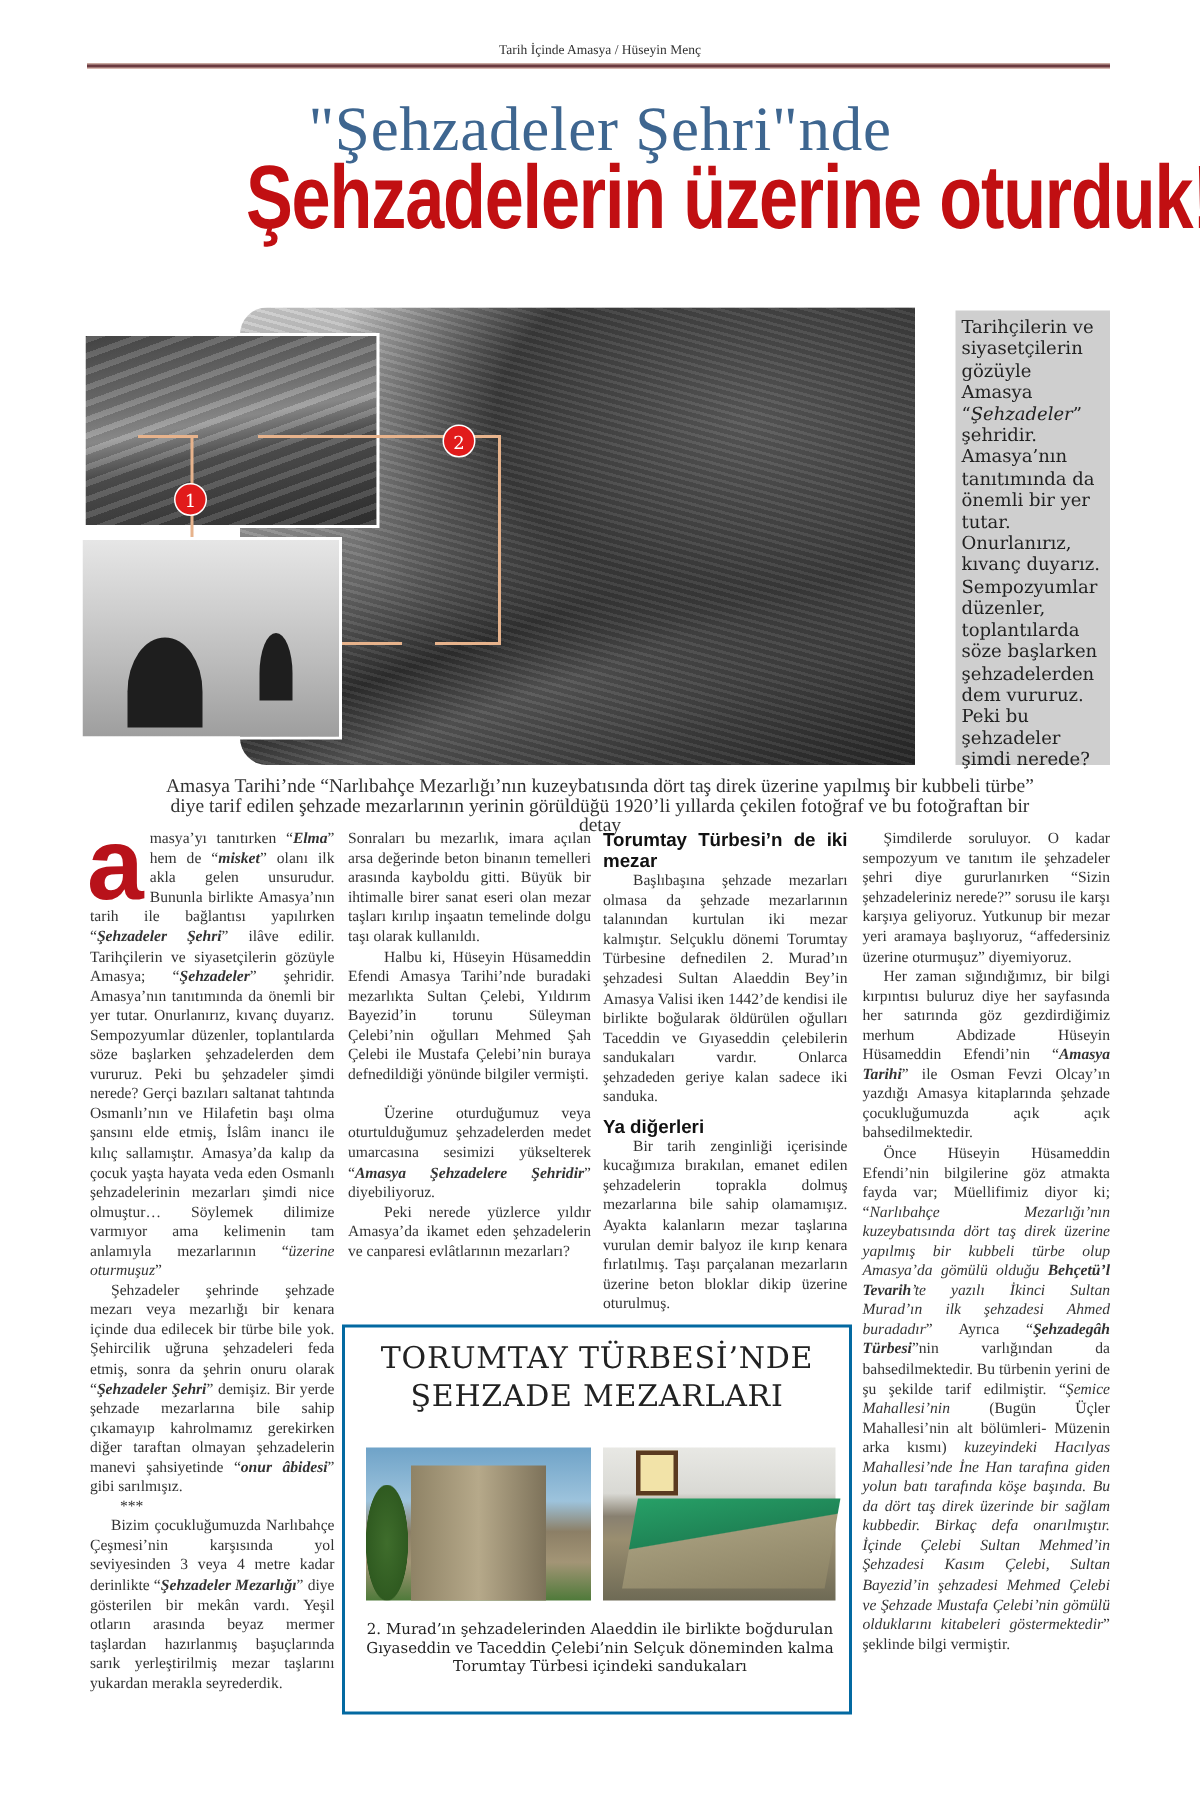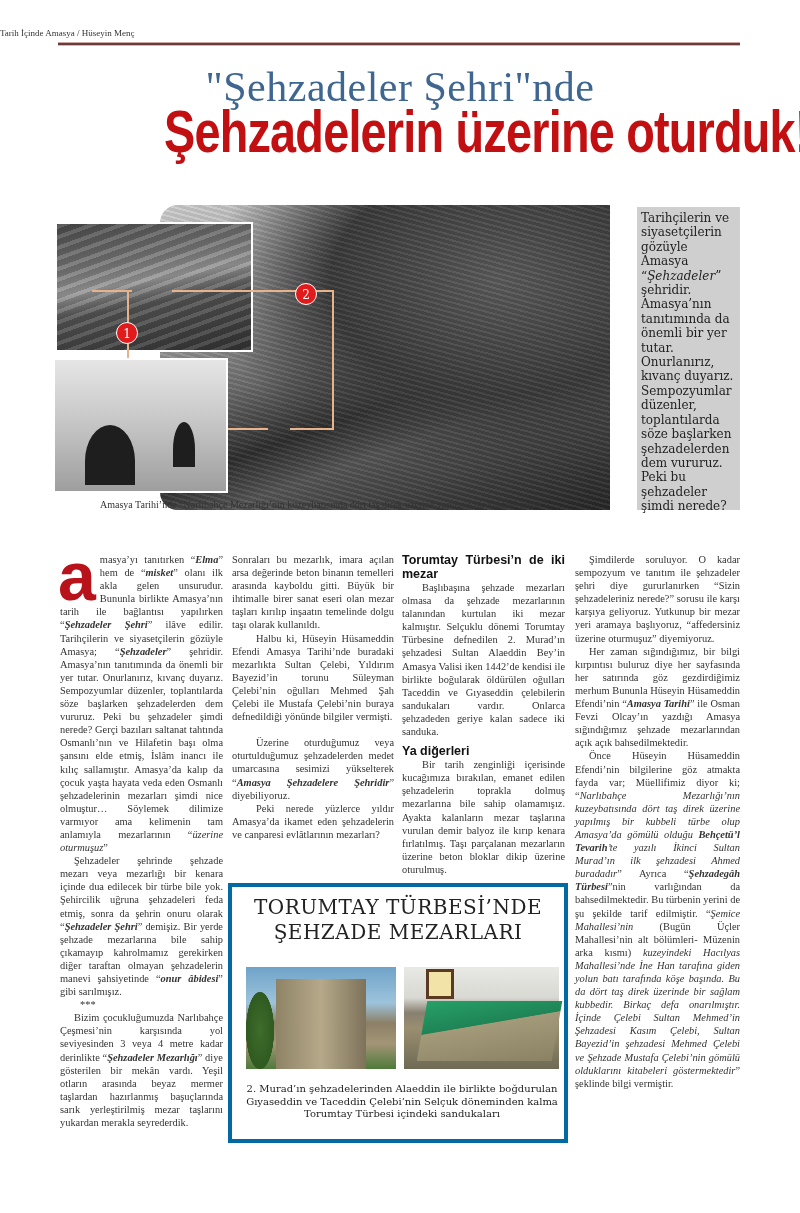--- a/index.html
+++ b/index.html
@@ -3,21 +3,21 @@
 <meta charset="utf-8">
 <style>
   * { box-sizing: border-box; margin: 0; padding: 0; }
   body {
     width: 800px; height: 1213px; background: #ffffff;
     position: relative; overflow: hidden;
     font-family: "Liberation Serif", serif; color: #222;
   }
   .running-head {
     position: absolute; top: 28px; left: 0; width: 800px;
-    text-align: left; font-size: 9px; color: #333;
+    text-align: center; font-size: 9px; color: #333;
     font-family: "Liberation Serif", serif;
   }
   .head-rule {
     position: absolute; top: 42px; left: 58px; width: 682px; height: 4px;
     background: #6b3a40; border-top: 1px solid #c9a9a0; border-bottom: 1px solid #d8b8b0;
   }
   .kicker {
     position: absolute; top: 66px; left: 0; width: 800px; text-align: center;
     font-family: "Liberation Serif", serif; font-size: 42px; color: #3e6690;
     letter-spacing: 0.5px; line-height: 1;
@@ -63,22 +63,22 @@
     background: #e11b1b; color: #fff; font-size: 12px; text-align: center; line-height: 22px;
     font-family: "DejaVu Serif", serif; border: 1px solid #fff;
   }
   .line { position: absolute; background: #e7b38c; }
   .sidebar-box {
     position: absolute; top: 207px; left: 637px; width: 103px; height: 303px;
     background: #cfcfcf; padding: 4px 4px;
     font-family: "DejaVu Serif", serif; font-size: 12px; line-height: 14.4px; color: #222;
   }
   .photo-caption {
-    position: absolute; top: 498px; left: 100px; width: 600px; text-align: left;
-    font-size: 10px; line-height: 13px; color: #333;
+    position: absolute; top: 517px; left: 100px; width: 600px; text-align: center;
+    font-size: 13px; line-height: 13px; color: #333;
   }
   .col {
     position: absolute; font-size: 10.4px; line-height: 13.1px; text-align: justify; color: #333;
     font-family: "Liberation Serif", serif;
   }
   .col p { text-indent: 14px; }
   .col p.noindent { text-indent: 0; }
   .col h3 {
     font-family: "Liberation Sans", sans-serif; font-weight: bold; font-size: 12.5px;
     line-height: 14px; color: #111; margin-top: 6px;
@@ -88,21 +88,21 @@
     float: left; font-size: 68px; line-height: 46px; color: #b8121a; font-weight: bold;
     margin: 0 4px 0 -2px; font-family: "Liberation Sans", sans-serif; height: 46px;
   }
   .col1 { top: 553px; left: 60px; width: 163px; }
   .col2 { top: 553px; left: 232px; width: 162px; }
   .col3 { top: 553px; left: 402px; width: 163px; }
   .col4 { top: 553px; left: 575px; width: 165px; }
   .center { text-align: center; text-indent: 0 !important; }
   .box {
     position: absolute; top: 883px; left: 228px; width: 340px; height: 260px;
-    border: 4px solid #0369a1; background: #fff;
+    border: 2px solid #0369a1; background: #fff;
   }
   .box-title {
     position: absolute; top: 8px; left: 0; width: 100%; text-align: center;
     font-family: "DejaVu Serif", serif; font-size: 20px; line-height: 25px; color: #222;
     letter-spacing: 0.5px;
   }
   .box-photo1 {
     position: absolute; top: 80px; left: 14px; width: 150px; height: 102px;
     background: linear-gradient(180deg, #6fa3c8 0%, #9dc3dc 35%, #8c7f66 55%, #a39576 75%, #4f7a3a 100%);
   }
@@ -156,20 +156,21 @@
 <div class="line" style="left:290px;top:428px;width:44px;height:2px;"></div>
 <div class="marker" style="left:116px;top:322px;">1</div>
 <div class="marker" style="left:295px;top:283px;">2</div>
 
 <div class="sidebar-box">
   <span>Tarihçilerin ve siyasetçilerin gözüyle Amasya “</span><em>Şehzadeler</em><span>” şehridir. Amasya’nın tanıtımında da önemli bir yer tutar. Onurlanırız, kıvanç duyarız. Sempozyumlar düzenler, toplantılarda söze başlarken şehzadelerden dem vururuz. Peki bu şehzadeler şimdi nerede?</span>
 </div>
 
 <div class="photo-caption">
   <div>Amasya Tarihi’nde “Narlıbahçe Mezarlığı’nın kuzeybatısında dört taş direk üzerine yapılmış bir kubbeli türbe”</div>
+  <div>diye tarif edilen şehzade mezarlarının yerinin görüldüğü 1920’li yıllarda çekilen fotoğraf ve bu fotoğraftan bir detay</div>
 </div>
 
 <div class="col col1">
   <p class="noindent"><span class="dropcap">a</span><span>masya’yı tanıtırken “</span><b><i>Elma</i></b><span>” hem de “</span><b><i>misket</i></b><span>” olanı ilk akla gelen unsurudur. Bununla birlikte Amasya’nın tarih ile bağlantısı yapılırken “</span><b><i>Şehzadeler Şehri</i></b><span>” ilâve edilir.  Tarihçilerin ve siyasetçilerin gözüyle Amasya; “</span><b><i>Şehzadeler</i></b><span>” şehridir. Amasya’nın tanıtımında da önemli bir yer tutar. Onurlanırız, kıvanç duyarız. Sempozyumlar düzenler, toplantılarda söze başlarken şehzadelerden dem vururuz. Peki bu şehzadeler şimdi nerede? Gerçi bazıları saltanat tahtında Osmanlı’nın ve Hilafetin başı olma şansını elde etmiş, İslâm inancı ile kılıç sallamıştır. Amasya’da kalıp da çocuk yaşta hayata veda eden Osmanlı şehzadelerinin mezarları şimdi nice olmuştur… Söylemek dilimize varmıyor ama kelimenin tam anlamıyla mezarlarının “</span><i>üzerine oturmuşuz</i><span>”</span></p>
   <p><span>Şehzadeler şehrinde şehzade mezarı veya mezarlığı bir kenara içinde dua edilecek bir türbe bile yok. Şehircilik uğruna şehzadeleri feda etmiş, sonra da şehrin onuru olarak “</span><b><i>Şehzadeler Şehri</i></b><span>” demişiz. Bir yerde şehzade mezarlarına bile sahip çıkamayıp kahrolmamız gerekirken diğer taraftan olmayan şehzadelerin manevi şahsiyetinde “</span><b><i>onur âbidesi</i></b><span>” gibi sarılmışız.</span></p>
   <p class="center" style="text-align:left;padding-left:20px;">***</p>
   <p><span>Bizim çocukluğumuzda Narlıbahçe Çeşmesi’nin karşısında yol seviyesinden 3 veya 4 metre kadar derinlikte “</span><b><i>Şehzadeler Mezarlığı</i></b><span>” diye gösterilen bir mekân vardı. Yeşil otların arasında beyaz mermer taşlardan hazırlanmış başuçlarında sarık yerleştirilmiş mezar taşlarını yukardan merakla seyrederdik.</span></p>
 </div>
 
 <div class="col col2">
@@ -181,21 +182,21 @@
 
 <div class="col col3">
   <h3>Torumtay Türbesi’n de iki mezar</h3>
   <p style="text-indent:20px;">Başlıbaşına şehzade mezarları olmasa da şehzade mezarlarının talanından kurtulan iki mezar kalmıştır. Selçuklu dönemi Torumtay Türbesine defnedilen 2. Murad’ın şehzadesi Sultan Alaeddin Bey’in Amasya Valisi iken 1442’de kendisi ile birlikte boğularak öldürülen oğulları Taceddin ve Gıyaseddin çelebilerin sandukaları vardır. Onlarca şehzadeden geriye kalan sadece iki sanduka.</p>
   <h3>Ya diğerleri</h3>
   <p style="text-indent:20px;">Bir tarih zenginliği içerisinde kucağımıza bırakılan, emanet edilen şehzadelerin toprakla dolmuş mezarlarına bile sahip olamamışız. Ayakta kalanların mezar taşlarına vurulan demir balyoz ile kırıp kenara fırlatılmış. Taşı parçalanan mezarların üzerine beton bloklar dikip üzerine oturulmuş.</p>
 </div>
 
 <div class="col col4">
   <p>Şimdilerde soruluyor. O kadar sempozyum ve tanıtım ile şehzadeler şehri diye gururlanırken “Sizin şehzadeleriniz nerede?” sorusu ile karşı karşıya geliyoruz. Yutkunup bir mezar yeri aramaya başlıyoruz, “affedersiniz üzerine oturmuşuz” diyemiyoruz.</p>
-  <p><span>Her zaman sığındığımız, bir bilgi kırpıntısı buluruz diye her sayfasında her satırında göz gezdirdiğimiz merhum Bununla Hüseyin Hüsameddin Efendi’nin “</span><b><i>Amasya Tarihi</i></b><span>” ile Osman Fevzi Olcay’ın yazdığı Amasya sığındığımız şehzade mezarlarından açık açık bahsedilmektedir.</span></p>
+  <p><span>Her zaman sığındığımız, bir bilgi kırpıntısı buluruz diye her sayfasında her satırında göz gezdirdiğimiz merhum Abdizade Hüseyin Hüsameddin Efendi’nin “</span><b><i>Amasya Tarihi</i></b><span>” ile Osman Fevzi Olcay’ın yazdığı Amasya kitaplarında şehzade çocukluğumuzda açık açık bahsedilmektedir.</span></p>
   <p><span>Önce Hüseyin Hüsameddin Efendi’nin bilgilerine göz atmakta fayda var; Müellifimiz diyor ki; “</span><i>Narlıbahçe Mezarlığı’nın kuzeybatısında dört taş direk üzerine yapılmış bir kubbeli türbe olup Amasya’da gömülü olduğu </i><b><i>Behçetü’l Tevarih</i></b><i>’te yazılı İkinci Sultan Murad’ın ilk şehzadesi Ahmed buradadır</i><span>” Ayrıca “</span><b><i>Şehzadegâh Türbesi</i></b><span>”nin varlığından da bahsedilmektedir. Bu türbenin yerini de şu şekilde tarif edilmiştir. “</span><i>Şemice Mahallesi’nin</i><span> (Bugün Üçler Mahallesi’nin alt bölümleri- Müzenin arka kısmı) </span><i>kuzeyindeki Hacılyas Mahallesi’nde İne Han tarafına giden yolun batı tarafında köşe başında. Bu da dört taş direk üzerinde bir sağlam kubbedir. Birkaç defa onarılmıştır. İçinde Çelebi Sultan Mehmed’in Şehzadesi Kasım Çelebi, Sultan Bayezid’in şehzadesi Mehmed Çelebi ve Şehzade Mustafa Çelebi’nin gömülü olduklarını kitabeleri göstermektedir</i><span>” şeklinde bilgi vermiştir.</span></p>
 </div>
 
 <div class="box">
   <div class="box-title">
     <div>TORUMTAY TÜRBESİ’NDE</div>
     <div>ŞEHZADE MEZARLARI</div>
   </div>
   <div class="box-photo1"></div>
   <div class="box-photo2"></div>

